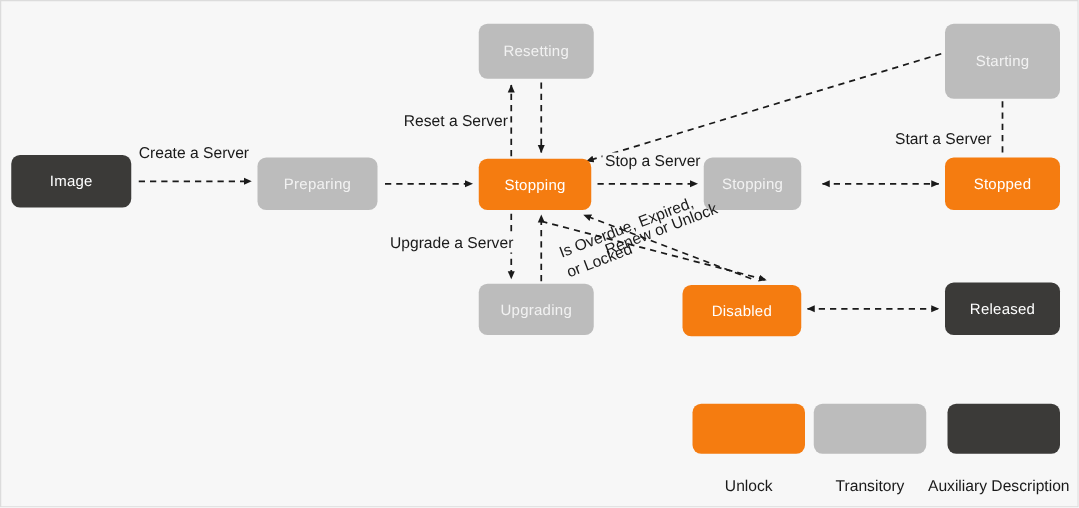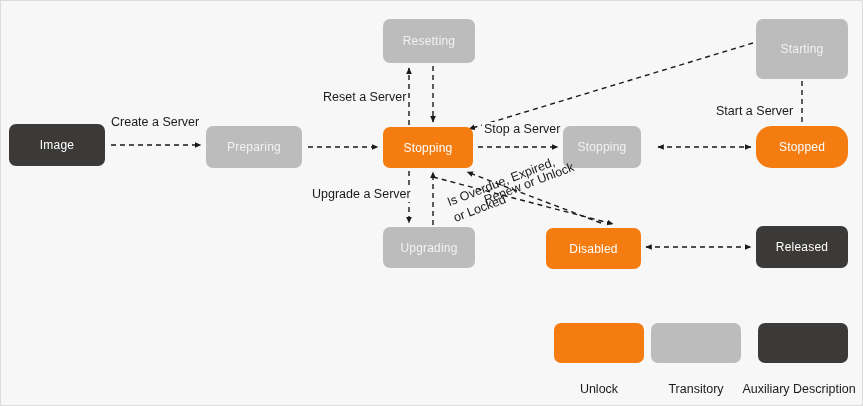--- a/index.html
+++ b/index.html
@@ -153,21 +153,21 @@
   </div>
 
   <div class="node stable" style="left:545px; top:227px; width:95px; height:41px;">
     <span>Disabled</span>
   </div>
 
   <div class="node transit" style="left:755px; top:18px; width:92px; height:60px;">
     <span>Starting</span>
   </div>
 
-  <div class="node stable" style="left:755px; top:125px; width:92px; height:42px;border-radius:15px;">
+  <div class="node stable" style="left:755px; top:125px; width:92px; height:42px;">
     <span>Stopped</span>
   </div>
 
   <div class="node aux" style="left:755px; top:225px; width:92px; height:42px;">
     <span>Released</span>
   </div>
 
   <div class="edge-label" style="left:108px; top:114px;">Create a Server</div>
 
   <div class="edge-label" style="left:320px; top:89px;">Reset a Server</div>

